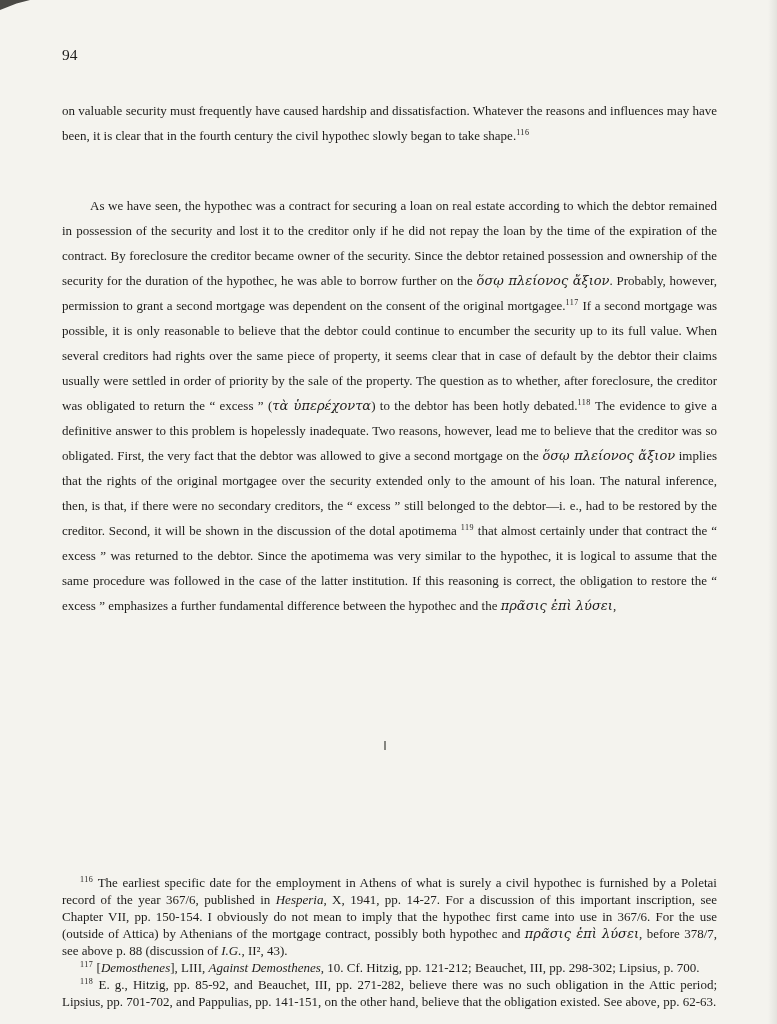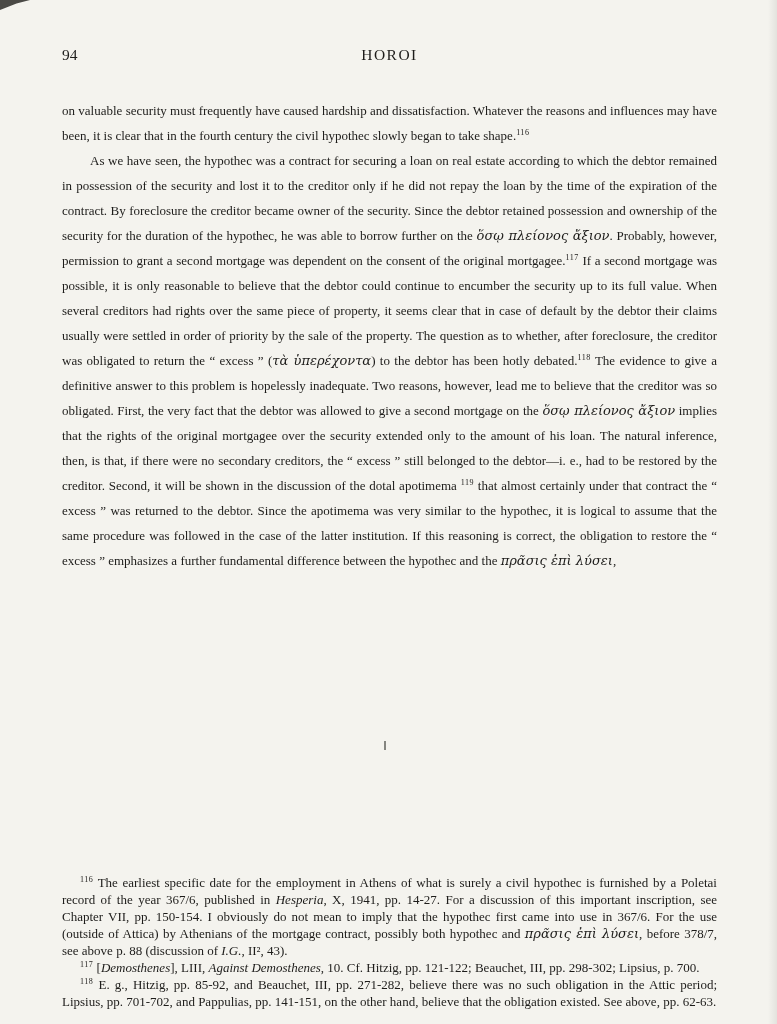--- a/index.html
+++ b/index.html
@@ -54,20 +54,21 @@
     overflow: hidden;
     font-size: 13px;
     line-height: 25px;
     text-align: justify;
   }
   .para {
     margin: 0;
   }
   .para.indent {
     text-indent: 28px;
+    margin-top: 45px;
   }
   .footnotes {
     margin-top: auto;
     flex: 0 0 auto;
     font-size: 13px;
     line-height: 17px;
     text-align: justify;
     padding-top: 14px;
   }
   .fn {
@@ -123,27 +124,26 @@
 <body>
 
 <div class="page">
 
   <div class="artifact-tl"></div>
   <div class="edge-right"></div>
   <div class="scan-tick"></div>
 
   <div class="running-head">
     <span class="page-number">94</span>
-    <span class="header-title">HOROI</span>
   </div>
 
   <div class="main-text">
     <p class="para"><span>on valuable security must frequently have caused hardship and dissatisfaction.  Whatever the reasons and influences may have been, it is clear that in the fourth century the civil hypothec slowly began to take shape.</span><sup>116</sup></p>
     <p class="para indent"><span>As we have seen, the hypothec was a contract for securing a loan on real estate according to which the debtor remained in possession of the security and lost it to the creditor only if he did not repay the loan by the time of the expiration of the contract.  By foreclosure the creditor became owner of the security.  Since the debtor retained possession and ownership of the security for the duration of the hypothec, he was able to borrow further on the </span><span class="g">ὅσῳ πλείονος ἄξιον</span><span>.  Probably, however, permission to grant a second mortgage was dependent on the consent of the original mortgagee.</span><sup>117</sup><span>  If a second mortgage was possible, it is only reasonable to believe that the debtor could continue to encumber the security up to its full value.  When several creditors had rights over the same piece of property, it seems clear that in case of default by the debtor their claims usually were settled in order of priority by the sale of the property.  The question as to whether, after foreclosure, the creditor was obligated to return the “ excess ” (</span><span class="g">τὰ ὑπερέχοντα</span><span>) to the debtor has been hotly debated.</span><sup>118</sup><span>  The evidence to give a definitive answer to this problem is hopelessly inadequate.  Two reasons, however, lead me to believe that the creditor was so obligated.  First, the very fact that the debtor was allowed to give a second mortgage on the </span><span class="g">ὅσῳ πλείονος ἄξιον</span><span> implies that the rights of the original mortgagee over the security extended only to the amount of his loan.  The natural inference, then, is that, if there were no secondary creditors, the “ excess ” still belonged to the debtor—i. e., had to be restored by the creditor.  Second, it will be shown in the discussion of the dotal apotimema </span><sup>119</sup><span> that almost certainly under that contract the “ excess ” was returned to the debtor.  Since the apotimema was very similar to the hypothec, it is logical to assume that the same procedure was followed in the case of the latter institution.  If this reasoning is correct, the obligation to restore the “ excess ” emphasizes a further fundamental difference between the hypothec and the </span><span class="g">πρᾶσις ἐπὶ λύσει</span><span>,</span></p>
   </div>
 
   <div class="footnotes">
     <p class="fn"><sup>116</sup><span> The earliest specific date for the employment in Athens of what is surely a civil hypothec is furnished by a Poletai record of the year 367/6, published in </span><span class="i">Hesperia</span><span>, X, 1941, pp. 14-27.  For a discussion of this important inscription, see Chapter VII, pp. 150-154.  I obviously do not mean to imply that the hypothec first came into use in 367/6.  For the use (outside of Attica) by Athenians of the mortgage contract, possibly both hypothec and </span><span class="g">πρᾶσις ἐπὶ λύσει</span><span>, before 378/7, see above p. 88 (discussion of </span><span class="i">I.G.</span><span>, II², 43).</span></p>
-    <p class="fn"><sup>117</sup><span> [</span><span class="i">Demosthenes</span><span>], LIII, </span><span class="i">Against Demosthenes</span><span>, 10.  Cf. Hitzig, pp. 121-122; Beauchet, III, pp. 298-302; Lipsius, p. 700.</span></p>
+    <p class="fn"><sup>117</sup><span> [</span><span class="i">Demosthenes</span><span>], LIII, </span><span class="i">Against Demosthenes</span><span>, 10.  Cf. Hitzig, pp. 121-212; Beauchet, III, pp. 298-302; Lipsius, p. 700.</span></p>
     <p class="fn"><sup>118</sup><span> E. g., Hitzig, pp. 85-92, and Beauchet, III, pp. 271-282, believe there was no such obligation in the Attic period; Lipsius, pp. 701-702, and Pappulias, pp. 141-151, on the other hand, believe that the obligation existed.  See above, pp. 62-63.</span></p>
   </div>
 
 </div>
 
 </body></html>

